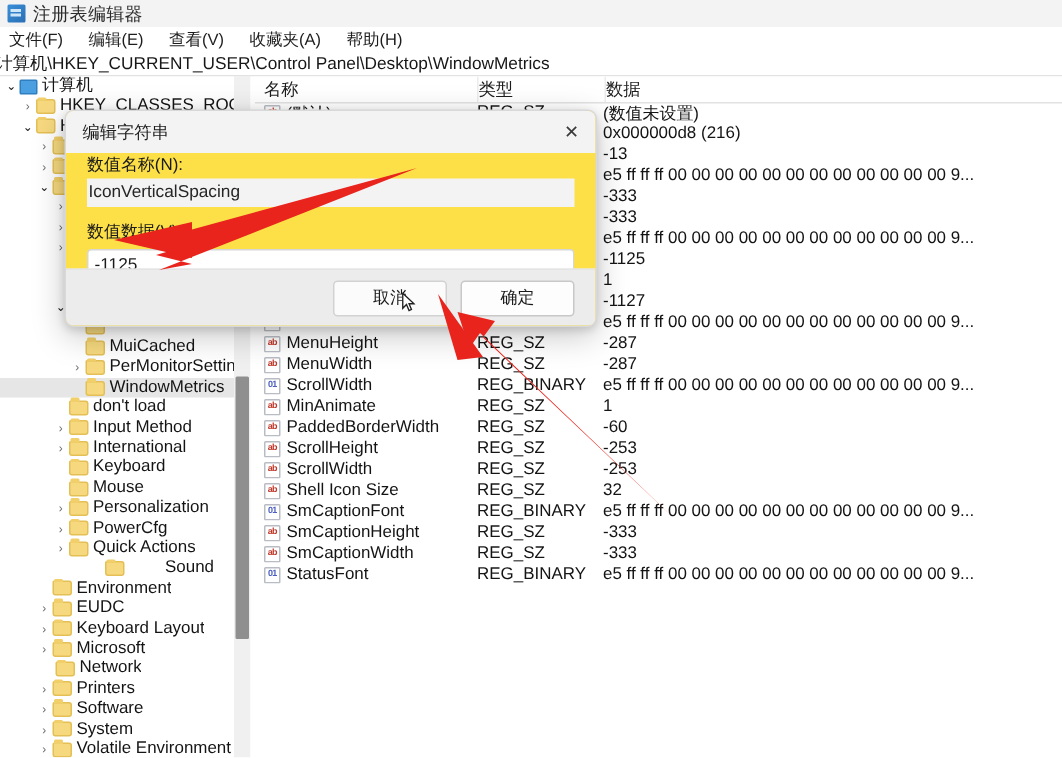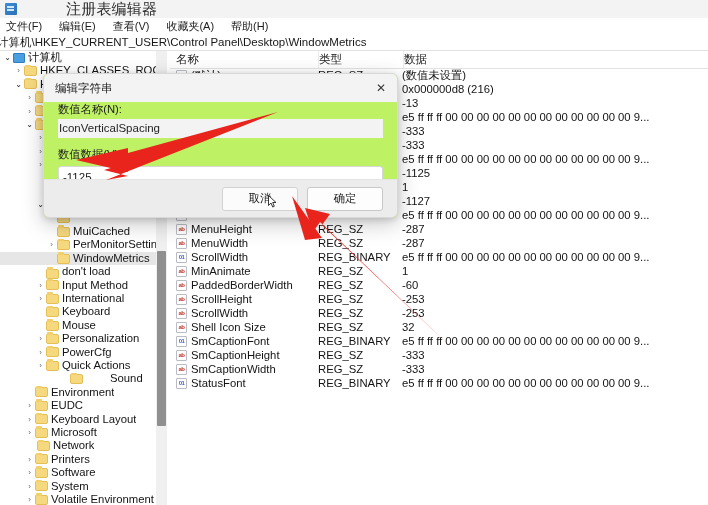--- a/index.html
+++ b/index.html
@@ -32,23 +32,22 @@
     border-radius: 1px;
     position: relative;
   }
   .app-icon::after {
     content: "";
     position: absolute; left: 2px; top: 3px; width: 7px; height: 2px;
     background: #cfe6f8;
     box-shadow: 0 3px 0 #cfe6f8;
   }
   .titlebar-text {
-    font-size: 15px; color: #2b2b2b; letter-spacing: .2px;
+    font-size: 12px; color: #2b2b2b; letter-spacing: .2px;
     white-space: nowrap;
-    margin-left: 44px;
   }
 
   
   .menubar {
     position: absolute; left: 0; top: 18px; width: 708px; height: 16px;
     background: #ffffff;
     display: flex; align-items: center;
     padding-left: 6px;
     box-sizing: border-box;
   }
@@ -156,21 +155,21 @@
     border-radius: 1px; box-sizing: border-box;
     font-size: 6px; line-height: 9px; text-align: center;
     color: #c0392b; font-weight: bold; letter-spacing: -0.5px;
     font-family: "Liberation Sans", sans-serif;
   }
   .val-icon.bin { color: #4a5fc1; }
 
   
   .dialog {
     position: absolute; left: 43px; top: 73px; width: 355px; height: 145px;
-    background: #bef264;
+    background: #fde047;
     border: 1px solid #d8d8d8;
     border-radius: 6px;
     box-shadow: 0 6px 22px rgba(0,0,0,.22), 0 2px 6px rgba(0,0,0,.14);
     box-sizing: border-box;
     overflow: hidden;
   }
   .dlg-titlebar {
     position: absolute; left: 0; top: 0; width: 100%; height: 28px;
     display: flex; align-items: center;
     background: #f3f3f3;
@@ -329,21 +328,21 @@
       <div class="tree-row" style="padding-left: 46px;">
         <span class="chev">›</span>
         <span class="folder"></span>
         <span class="tree-label">PerMonitorSettin</span>
       </div>
       <div class="tree-row sel" style="padding-left: 46px;">
         <span class="chev"></span>
         <span class="folder"></span>
         <span class="tree-label">WindowMetrics</span>
       </div>
-      <div class="tree-row" style="padding-left: 35px; align-items: flex-end;">
+      <div class="tree-row" style="padding-left: 35px;">
         <span class="chev"></span>
         <span class="folder"></span>
         <span class="tree-label">don't load</span>
       </div>
       <div class="tree-row" style="padding-left: 35px;">
         <span class="chev">›</span>
         <span class="folder"></span>
         <span class="tree-label">Input Method</span>
       </div>
       <div class="tree-row" style="padding-left: 35px;">

